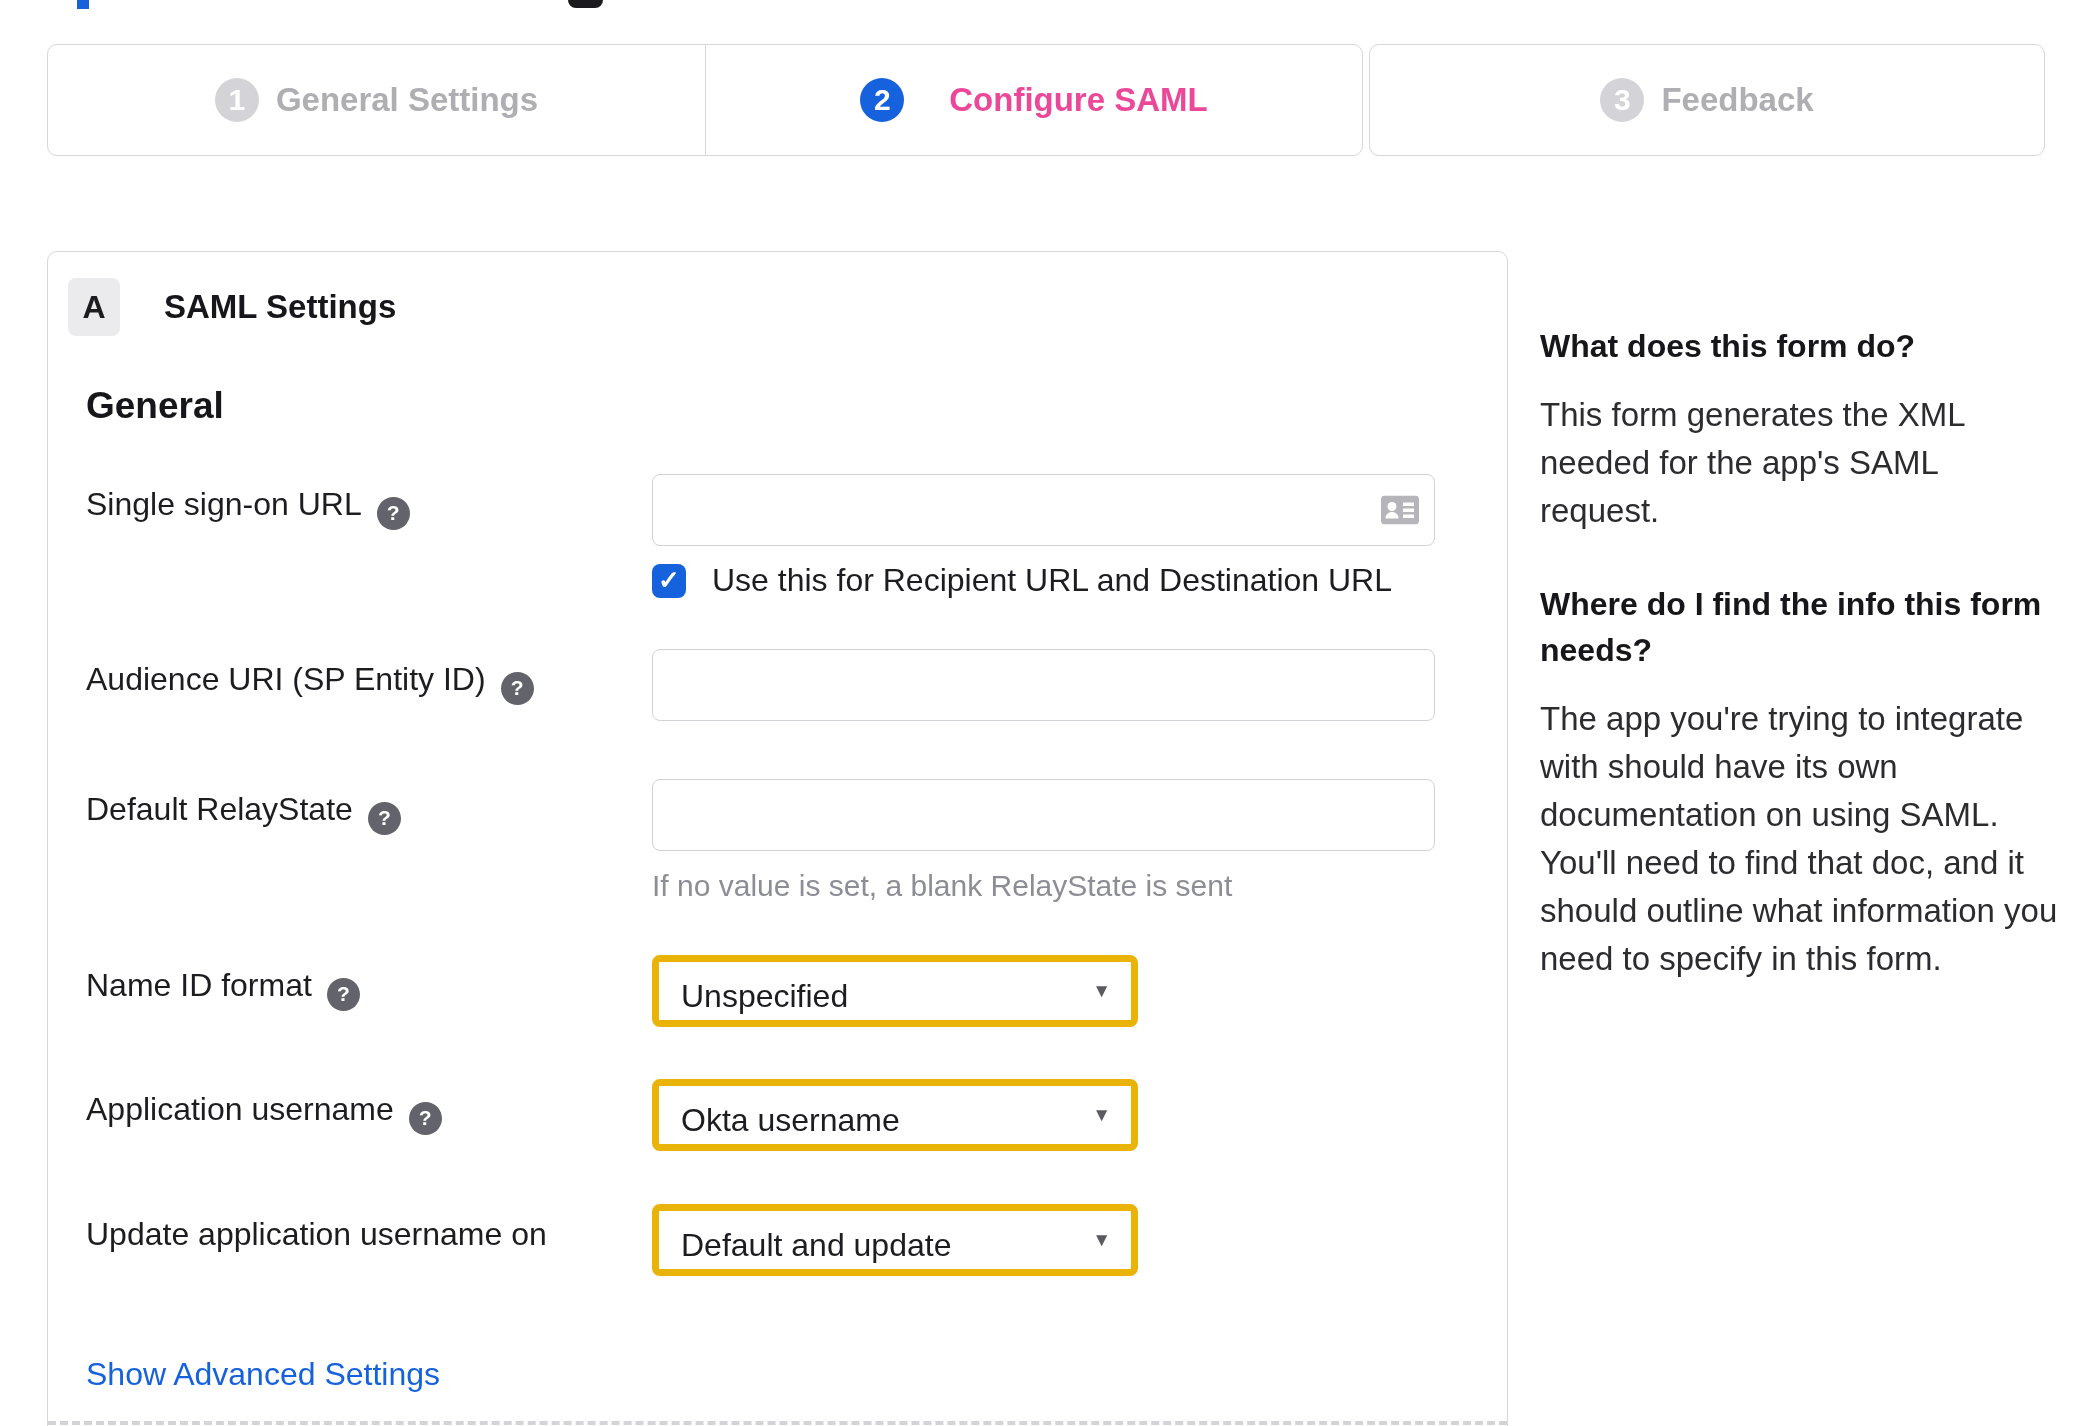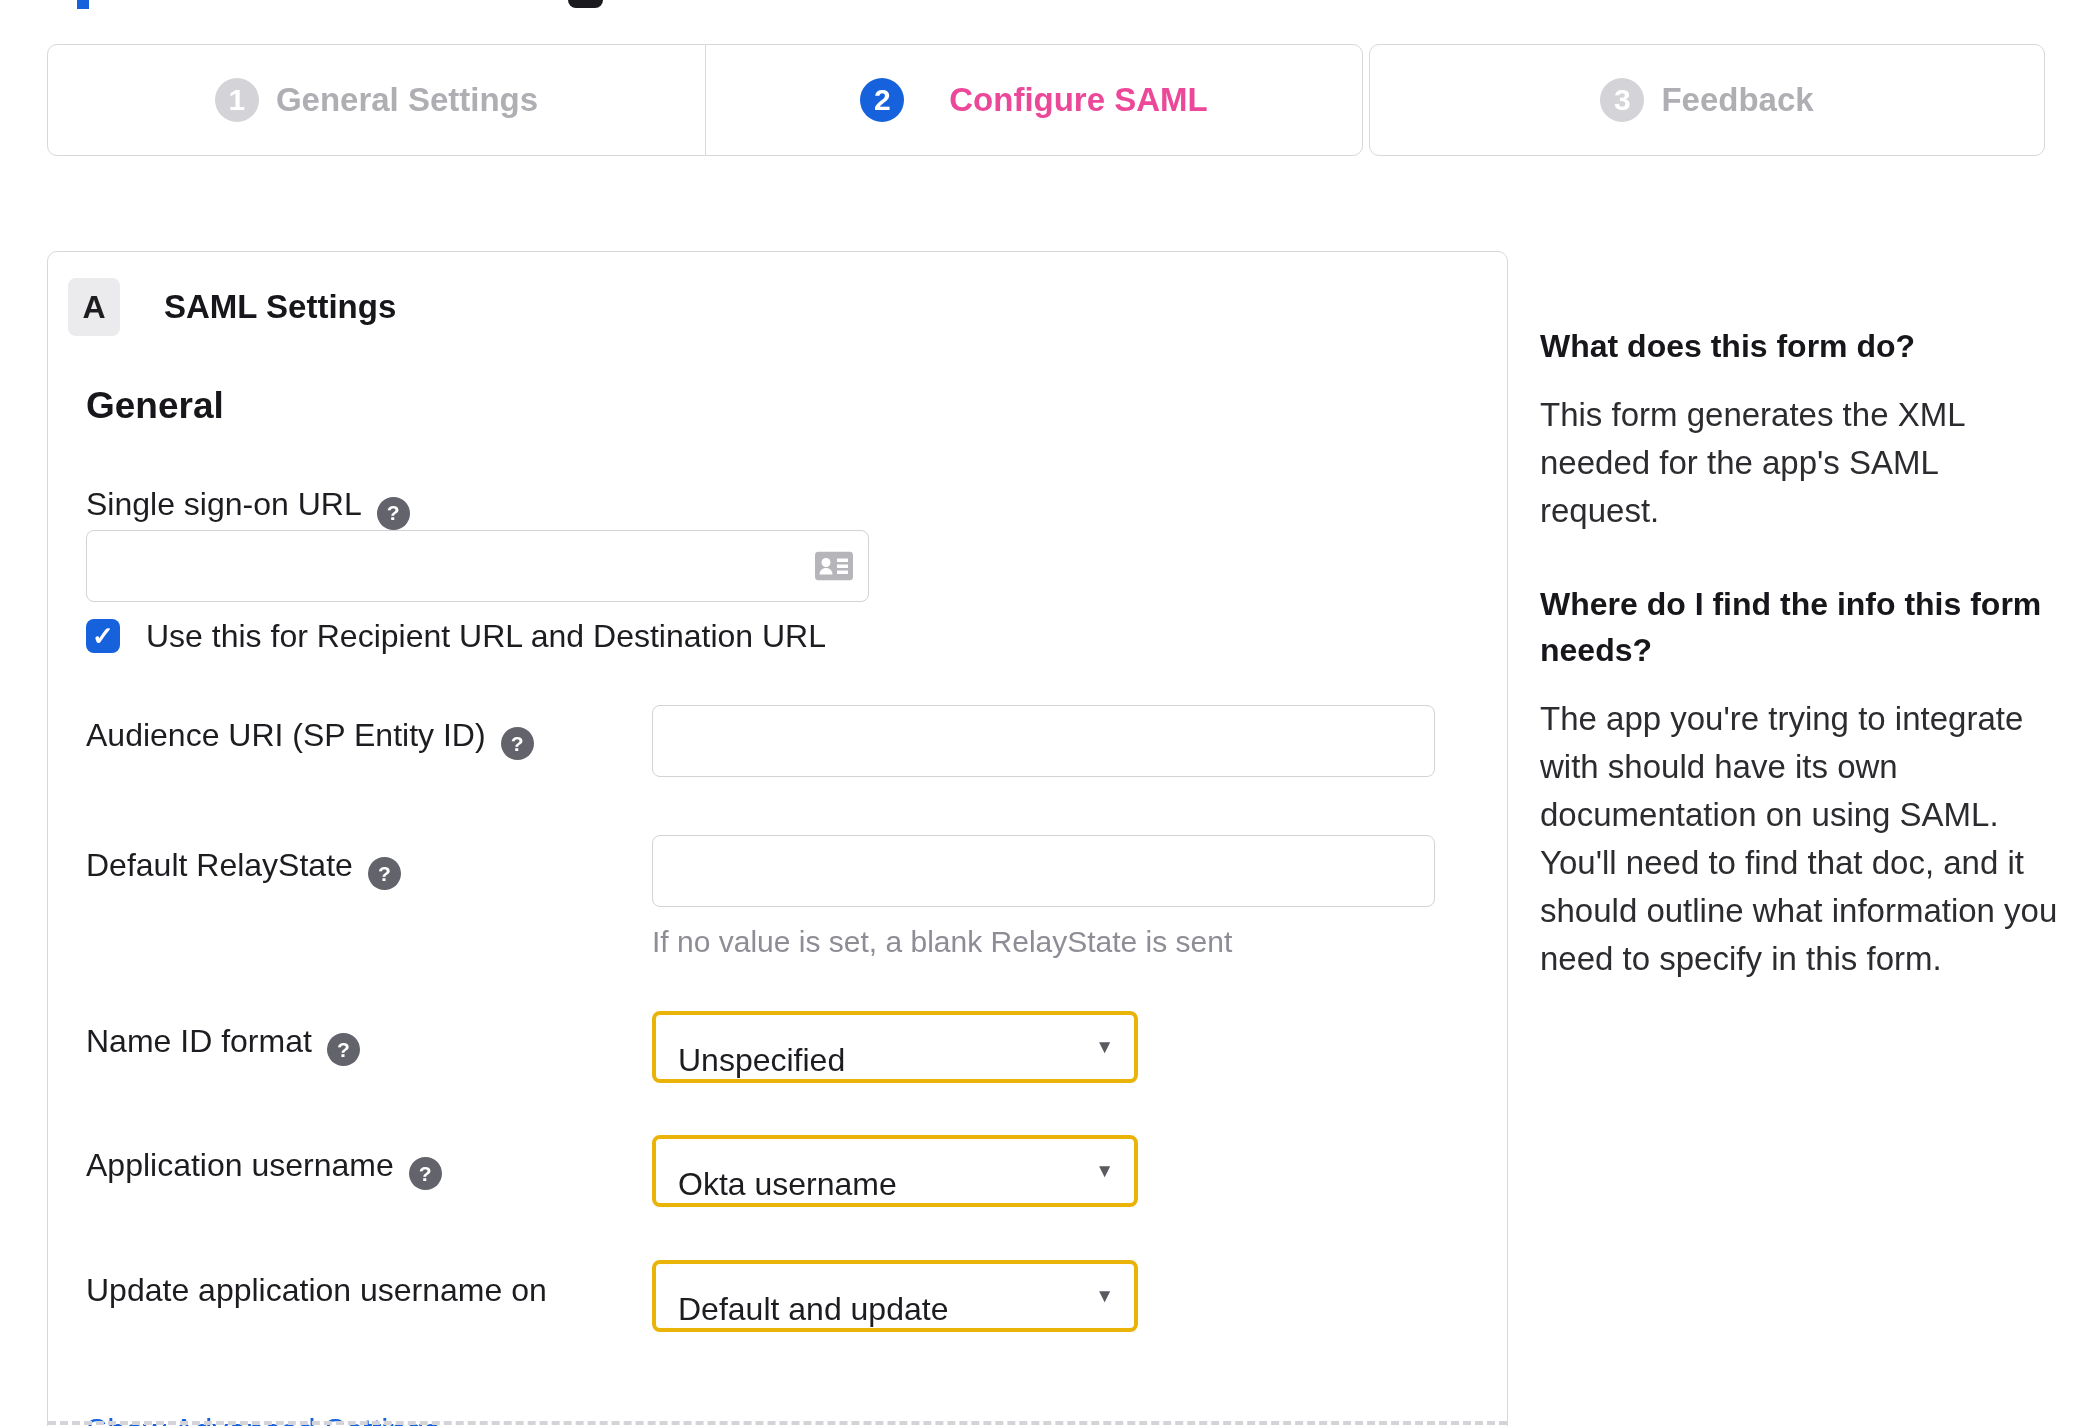--- a/index.html
+++ b/index.html
@@ -48,26 +48,26 @@
                 font-size:32px; padding:0 70px 0 22px; font-family:"Liberation Sans", sans-serif; color:#1d1d21; }
   .card-icon { position:absolute; right:16px; top:50%; transform:translateY(-50%); }
 
   .check-row { display:flex; align-items:center; margin-top:16px; }
   .checkbox { width:34px; height:34px; border-radius:8px; background:#1662dd; color:#fff; display:flex;
               align-items:center; justify-content:center; font-size:26px; font-weight:bold; cursor:pointer; flex:none; }
   .check-label { margin-left:26px; font-size:32px; color:#1d1d21; }
 
   .helper { margin-top:18px; font-size:30px; color:#8d8d95; }
 
-  .select { width:486px; height:72px; border:4px solid #eab308; border-radius:8px; background:#fff;
-            display:flex; align-items:flex-end; padding:0 22px; font-size:32px; color:#1d1d21; cursor:pointer;
+  .select { width:486px; height:72px; border:7px solid #eab308; border-radius:8px; background:#fff;
+            display:flex; align-items:flex-start; padding:16px 22px; font-size:32px; color:#1d1d21; cursor:pointer;
             position:relative; }
   .caret { position:absolute; right:20px; top:50%; transform:translateY(-50%); font-size:19px; color:#5a5a60; }
 
-  .mt-row1 { margin-top:46px;flex-direction:column; }
+  .mt-row1 { margin-top:46px; }
   .mt-row2 { margin-top:50px; }
   .mt-row3 { margin-top:58px; }
   .mt-row4 { margin-top:52px; }
   .mt-row5 { margin-top:52px; }
   .mt-row6 { margin-top:53px; }
 
   .advanced-row { margin-top:80px; padding-left:38px; width:1425px; display:flex; justify-content:flex-start; }
   .advanced-link { font-size:32px; color:#1662dd; text-decoration:none; cursor:pointer; }
 
   .panel-bottom-divider { position:absolute; left:0; right:0; top:1169px; border-top:4px dashed #d4d4d8; }

